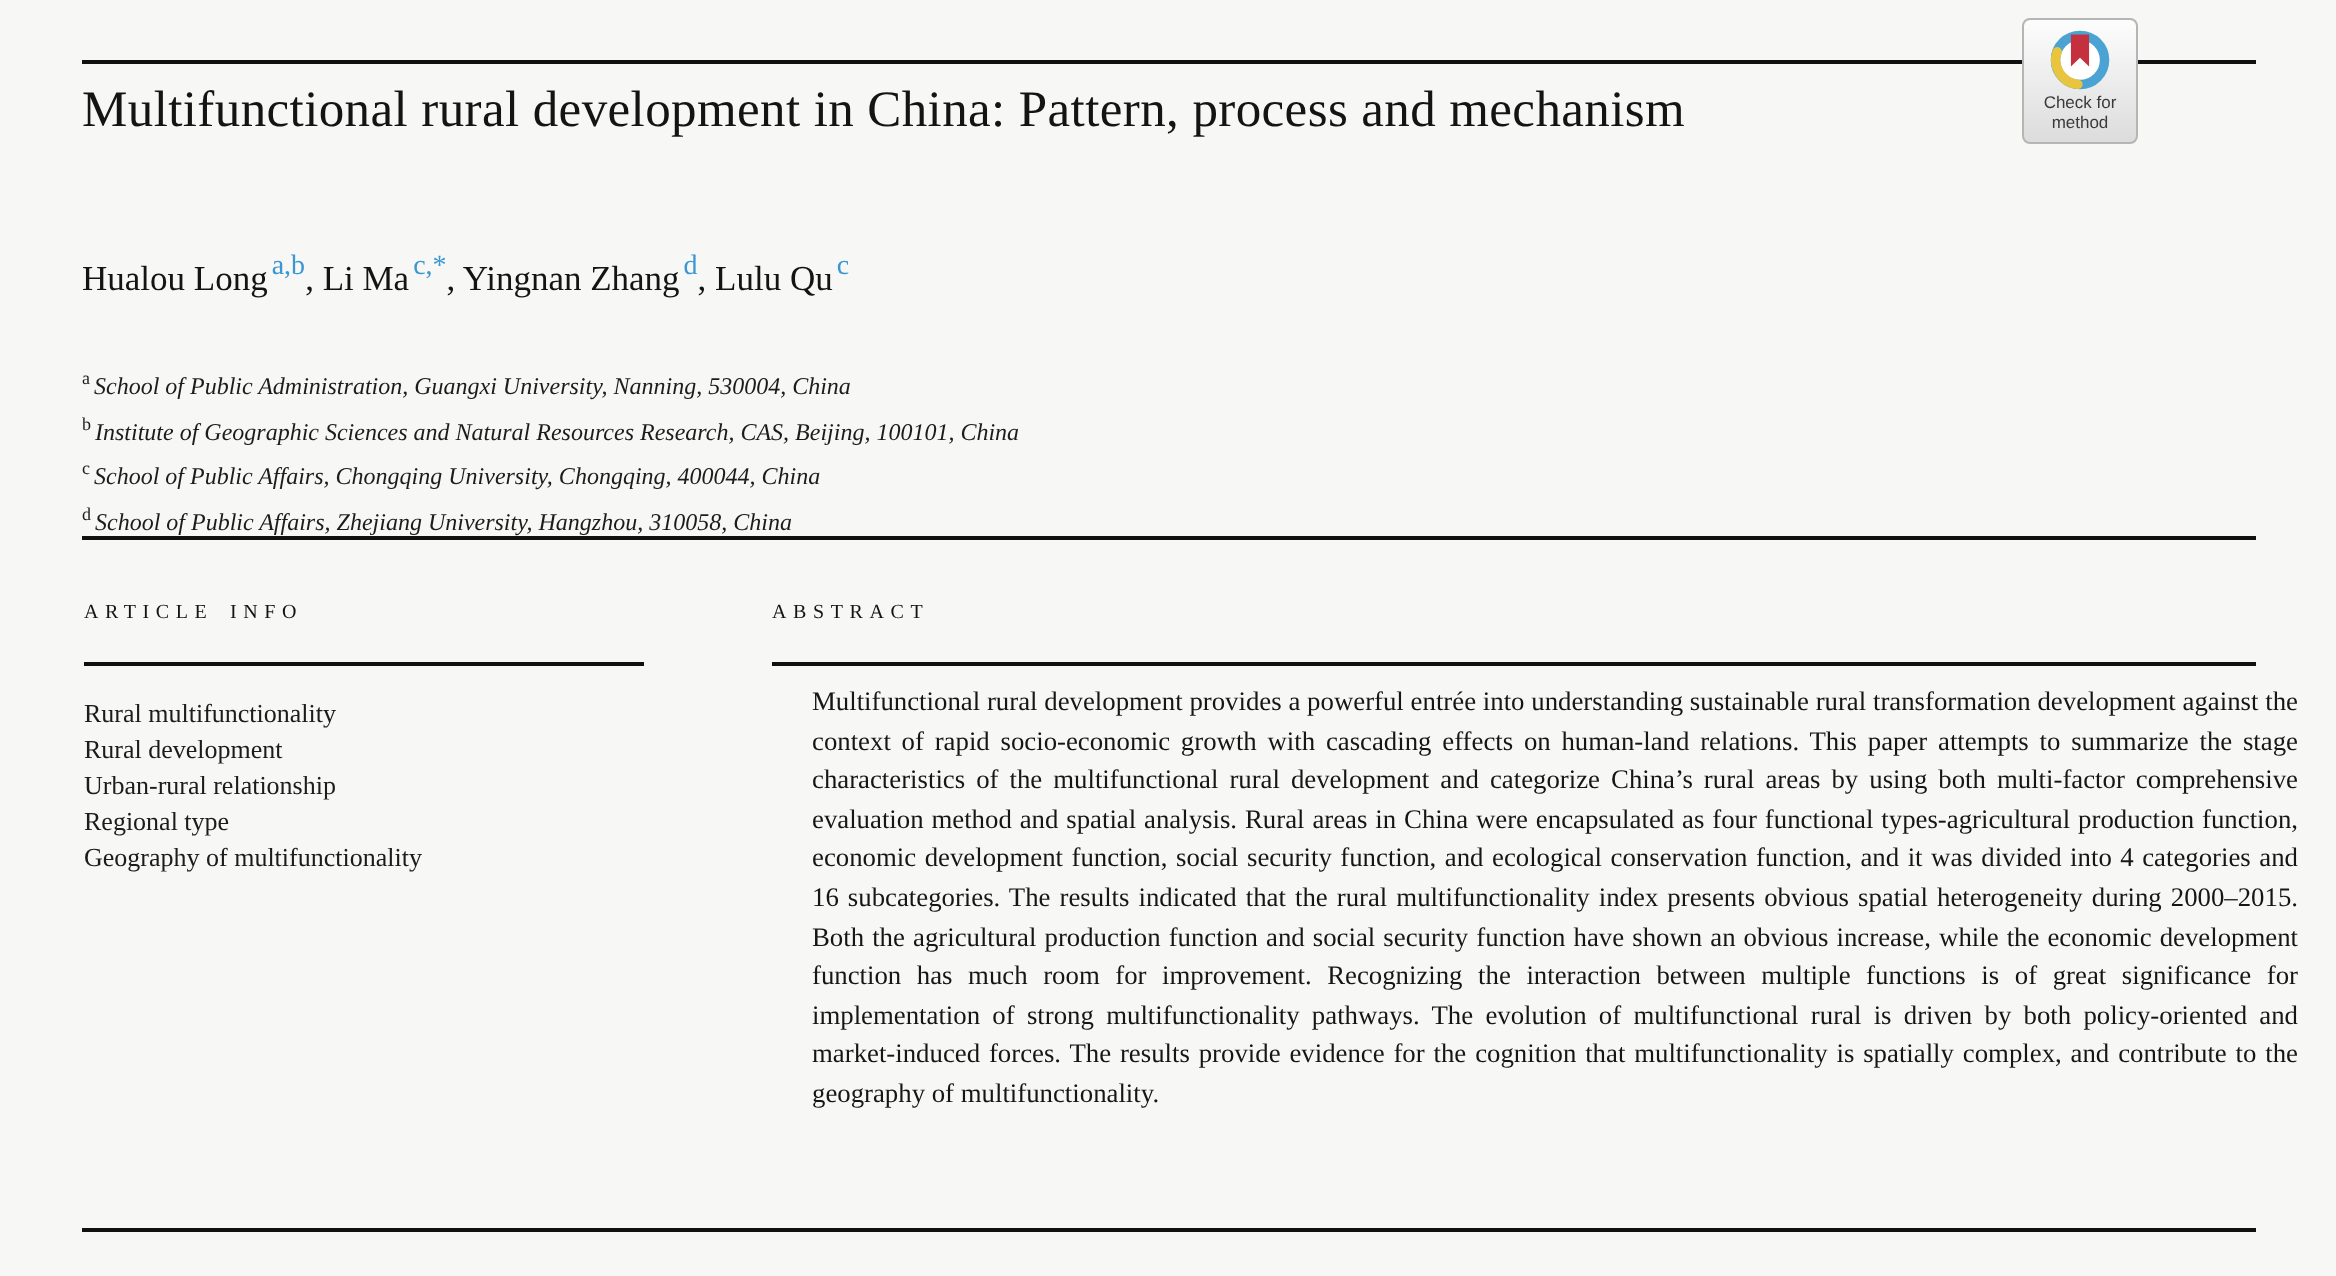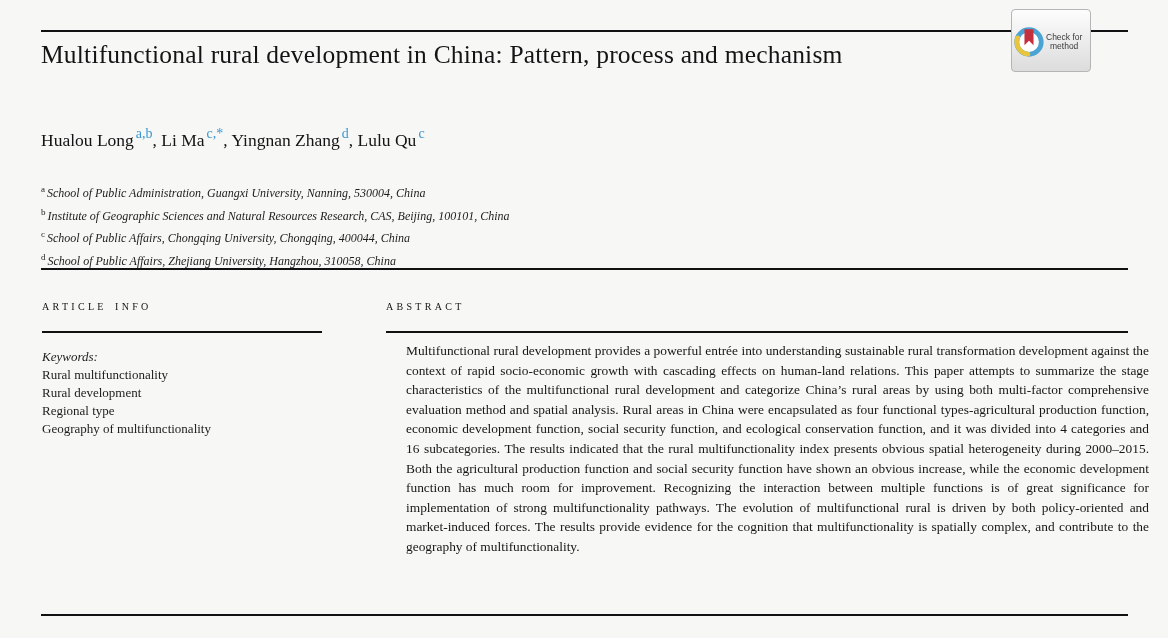--- a/index.html
+++ b/index.html
@@ -52,24 +52,24 @@
     font-size: 13px; line-height: 18px;
   }
   .keywords .kw-label { font-style: italic; }
   .abstract {
     position: absolute; left: 386px; top: 341px; width: 743px;
     font-size: 13.4px; line-height: 19.6px;
     text-align: justify; color: #161616; margin-left: 20px;
   }
 
   .badge {
-    position: absolute; left: 1011px; top: 9px; width: 80px; height: 63px;
+    position: absolute; left: 1011px; top: 9px; width: 58px; height: 63px;
     background: linear-gradient(#fdfdfd, #dcdcdc);
     border: 1px solid #b5b5b5; border-radius: 4px;
-    display: flex; flex-direction: row; align-items: center;
+    display: flex; flex-direction: column; align-items: center;
     justify-content: flex-start; padding-top: 3px;
     cursor: pointer; text-decoration: none; z-index: 5;
   }
   .badge-text {
     font-family: "Liberation Sans", sans-serif;
     font-size: 8.5px; line-height: 9.5px; color: #3a3a3a; text-align: center;
   }
 </style>
 </head>
 <body>
@@ -108,23 +108,23 @@
 
   <div class="rule rule-mid"></div>
 
   <div class="section-heading heading-info">ARTICLE INFO</div>
   <div class="section-heading heading-abs">ABSTRACT</div>
 
   <div class="rule rule-info"></div>
   <div class="rule rule-abs"></div>
 
   <div class="keywords">
-    <div class="kw-label">Keywords:</div>
     <div>Rural multifunctionality</div>
     <div>Rural development</div>
+    <div>Urban-rural relationship</div>
     <div>Regional type</div>
     <div>Geography of multifunctionality</div>
   </div>
 
   <div class="abstract">Multifunctional rural development provides a powerful entrée into understanding sustainable rural transformation development against the context of rapid socio-economic growth with cascading effects on human-land relations. This paper attempts to summarize the stage characteristics of the multifunctional rural development and categorize China’s rural areas by using both multi-factor comprehensive evaluation method and spatial analysis. Rural areas in China were encapsulated as four functional types-agricultural production function, economic development function, social security function, and ecological conservation function, and it was divided into 4 categories and 16 subcategories. The results indicated that the rural multifunctionality index presents obvious spatial heterogeneity during 2000–2015. Both the agricultural production function and social security function have shown an obvious increase, while the economic development function has much room for improvement. Recognizing the interaction between multiple functions is of great significance for implementation of strong multifunctionality pathways. The evolution of multifunctional rural is driven by both policy-oriented and market-induced forces. The results provide evidence for the cognition that multifunctionality is spatially complex, and contribute to the geography of multifunctionality.</div>
 
   <div class="rule rule-bottom"></div>
 
 </div>
 

